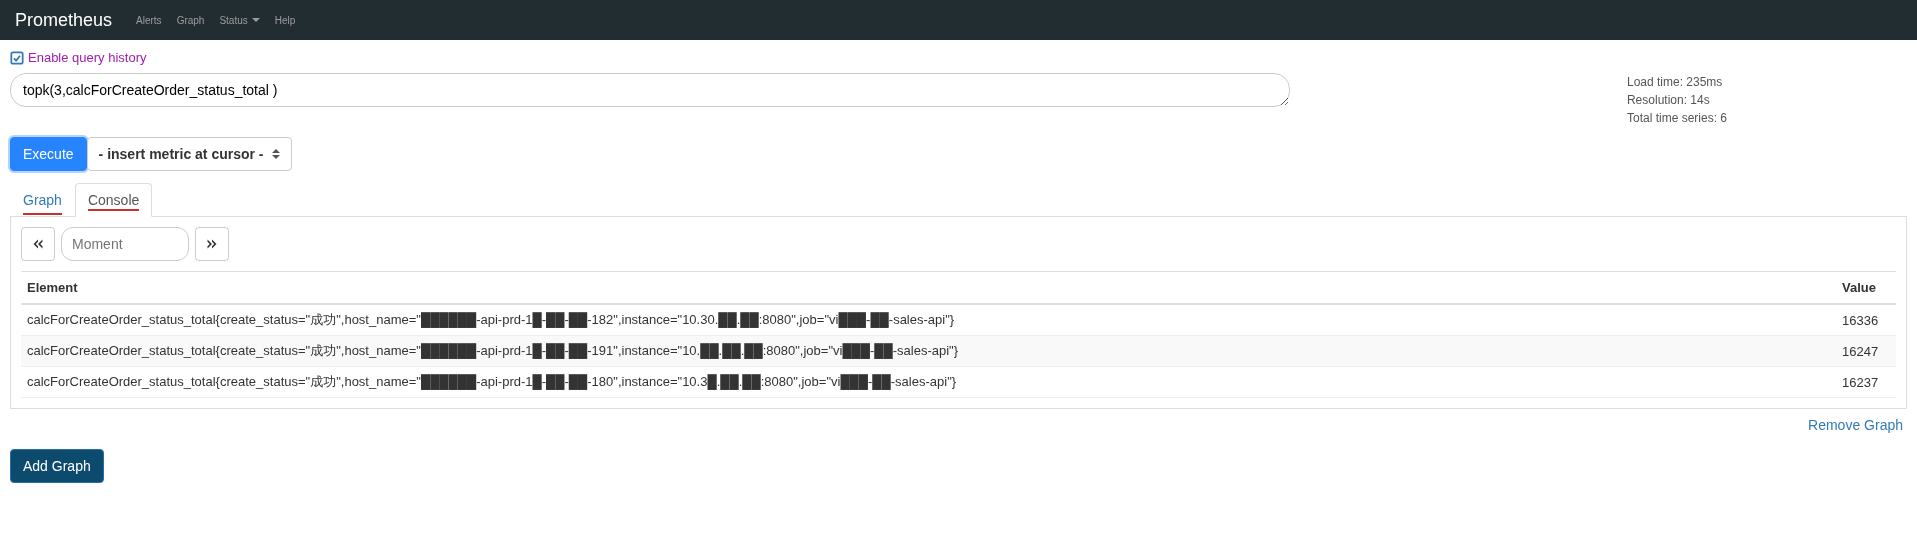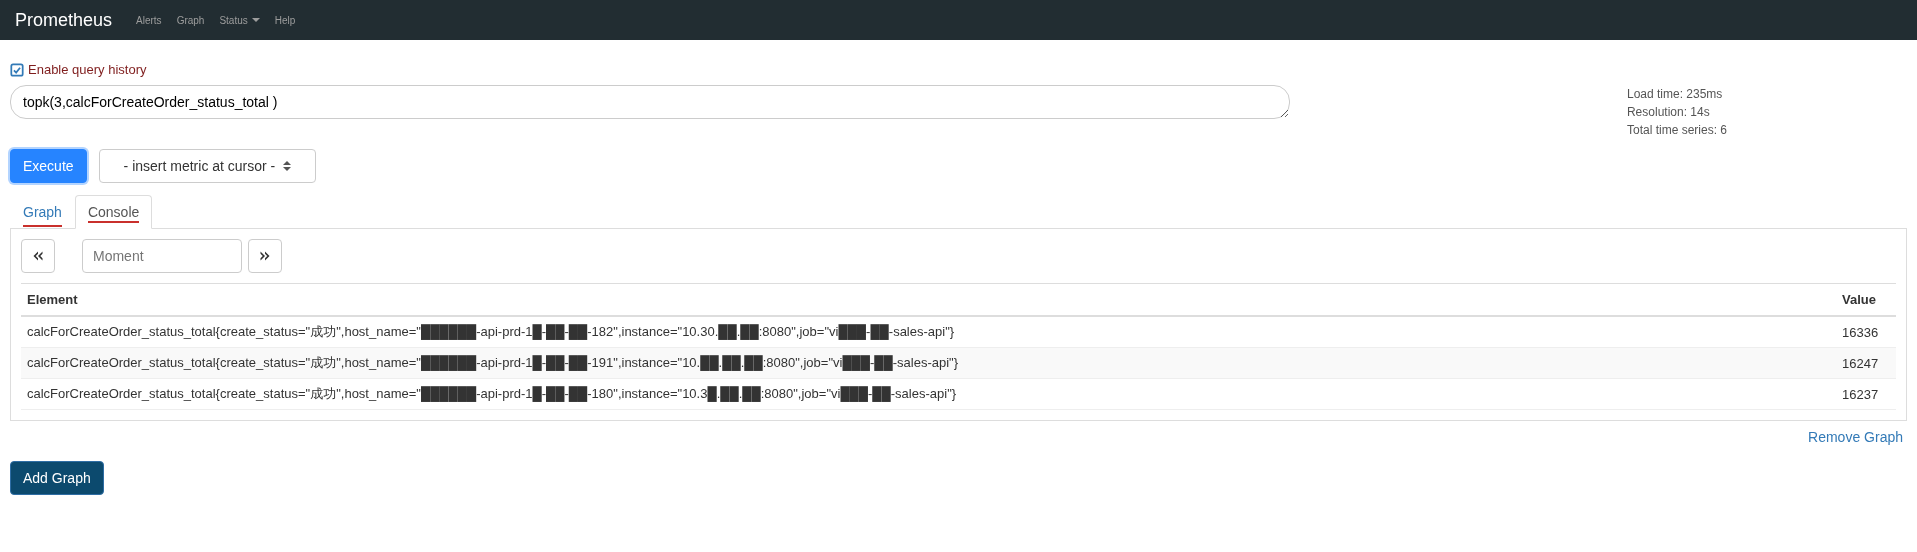--- a/index.html
+++ b/index.html
@@ -5,50 +5,50 @@
   * { box-sizing: border-box; margin: 0; padding: 0; }
   body { font-family: "Helvetica Neue", Helvetica, Arial, sans-serif; font-size: 14px; color: #333; background: #fff; }
   
   .navbar { background: #222d32; height: 40px; display: flex; align-items: center; padding: 0 15px; }
   .navbar-brand { color: #fff; font-size: 18px; margin-right: 24px; text-decoration: none; }
   .nav-item { color: #9d9d9d; font-size: 10px; margin-right: 15px; text-decoration: none; cursor: pointer; display: inline-flex; align-items: center; }
   .caret { display: inline-block; width: 0; height: 0; margin-left: 4px; vertical-align: middle; border-top: 4px solid; border-right: 4px solid transparent; border-left: 4px solid transparent; }
   
   .container { padding: 10px; }
   
-  .enable-history { color: #7f1d1d; font-size: 13px; display: inline-flex; align-items: center; cursor: pointer; margin-bottom: 8px; margin-top: 12px; }
+  .enable-history { color: #a21caf; font-size: 13px; display: inline-flex; align-items: center; cursor: pointer; margin-bottom: 8px; }
   .enable-history svg { margin-right: 4px; }
   
   .query-row { display: flex; gap: 10px; margin-bottom: 10px; }
   .query-input-wrap { position: relative; flex: 0 0 auto; width: 1280px; }
   .query-input { width: 100%; padding: 6px 12px; font-size: 14px; border: 1px solid #ccc; border-radius: 16px; resize: vertical; height: 34px; line-height: 20px; font-family: inherit; }
   .stats { font-size: 12px; color: #555; line-height: 1.5; white-space: nowrap; margin-left: auto; padding-right: 180px; }
   
-  .controls-row { display: flex; gap: 12px; margin-bottom: 12px; }
+  .controls-row { display: flex; gap: 0; margin-bottom: 12px; }
   .btn { display: inline-block; padding: 6px 12px; font-size: 14px; border-radius: 4px; border: 1px solid transparent; cursor: pointer; text-align: center; line-height: 20px; }
   .btn-primary { background: #0c4a6e; border-color: #2e6da4; color: #fff; }
   .btn-exec { background: #2684ff; border-color: #2684ff; color: #fff; box-shadow: 0 0 0 2px rgba(38,132,255,0.35); }
   .btn-default { background: #fff; border: 1px solid #ccc; color: #333; }
-  .metric-select { display: inline-flex; align-items: center; justify-content: space-between; min-width: 170px; padding: 6px 24px; }
+  .metric-select { display: inline-flex; align-items: center; justify-content: space-between; min-width: 170px; padding: 6px 11px; font-weight: bold; }
   .sort-caret { display: inline-block; margin-left: 8px; }
   .sort-caret::before { content: ""; display: block; width: 0; height: 0; border-left: 4px solid transparent; border-right: 4px solid transparent; border-bottom: 4px solid #555; margin-bottom: 2px; }
   .sort-caret::after { content: ""; display: block; width: 0; height: 0; border-left: 4px solid transparent; border-right: 4px solid transparent; border-top: 4px solid #555; }
   
   .tabs { border-bottom: 1px solid #ddd; margin-bottom: 0; display: flex; }
   .tab { padding: 8px 12px; cursor: pointer; border: 1px solid transparent; border-bottom: none; border-radius: 4px 4px 0 0; margin-bottom: -1px; position: relative; }
   .tab.inactive { color: #337ab7; }
   .tab.active { border-color: #ddd; border-bottom: 1px solid #fff; background: #fff; color: #555; }
   .tab .underline { position: absolute; bottom: 5px; left: 12px; right: 12px; height: 2px; background: #c9302c; }
   .tab.inactive .underline { bottom: 2px; }
   
   .panel { border: 1px solid #ddd; border-top: none; padding: 10px; }
   
   .moment-row { display: flex; gap: 6px; margin-bottom: 10px; }
   .nav-btn { width: 34px; height: 34px; border: 1px solid #ccc; background: #fff; border-radius: 4px; display: inline-flex; align-items: center; justify-content: center; cursor: pointer; }
-  .moment-input { width: 160px; padding: 6px 10px; border: 1px solid #ccc; border-radius: 4px; font-size: 14px; height: 34px; margin-left: 21px; }
+  .moment-input { width: 128px; padding: 6px 10px; border: 1px solid #ccc; border-radius: 12px; font-size: 14px; height: 34px; }
   
   .data-table { width: 100%; border-collapse: collapse; font-size: 13px; }
   .data-table th { text-align: left; padding: 8px 6px; border-top: 1px solid #ddd; border-bottom: 2px solid #ddd; font-weight: bold; }
   .data-table th.value-col { width: 60px; }
   .data-table td { padding: 6px 6px; border-bottom: 1px solid #eee; }
   .data-table tbody tr:nth-child(even) { background: #f9f9f9; }
   .element-cell { font-family: inherit; color: #333; white-space: nowrap; overflow: hidden; }
   
   .remove-link { float: right; color: #337ab7; font-size: 14px; cursor: pointer; margin: 8px 4px 12px 0; }
   .clearfix::after { content: ""; display: table; clear: both; }

